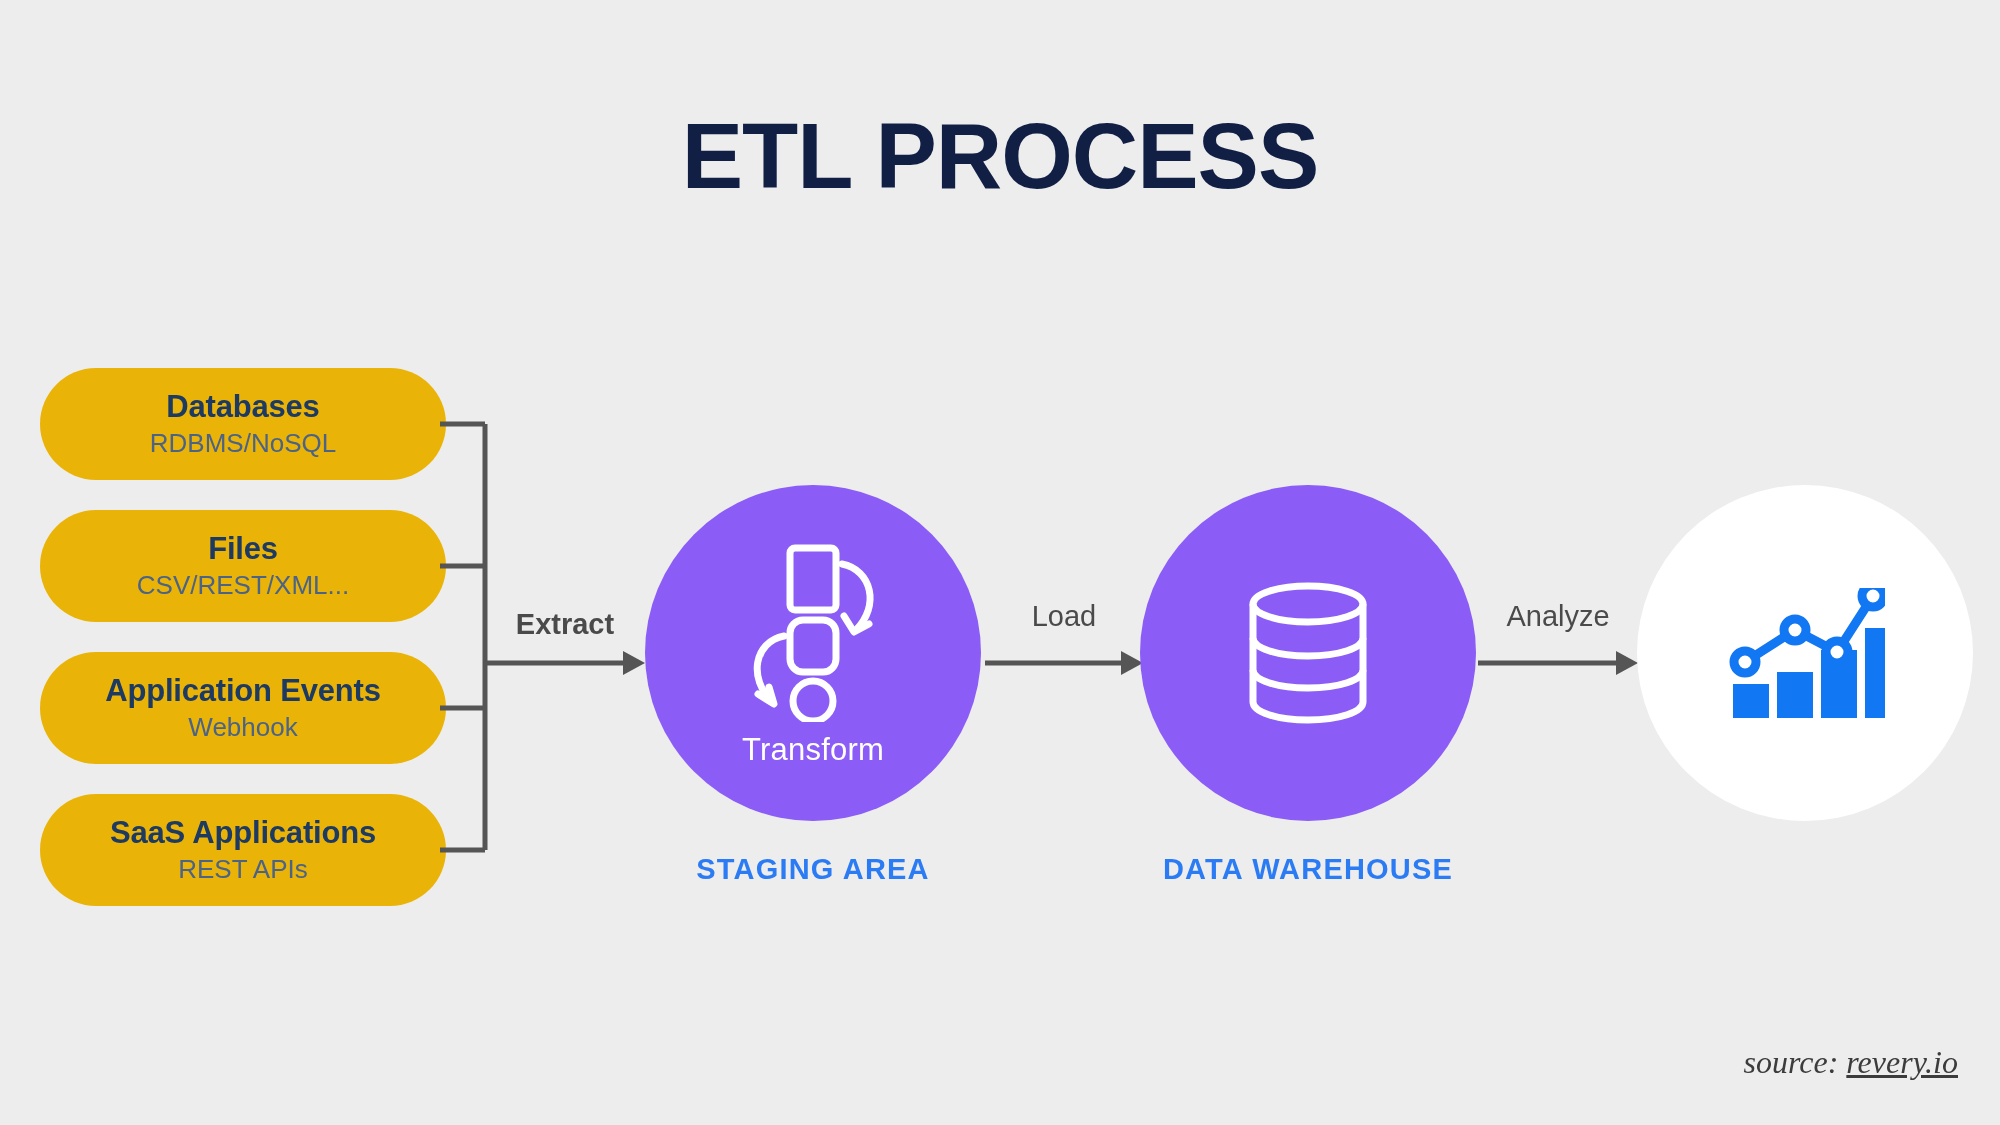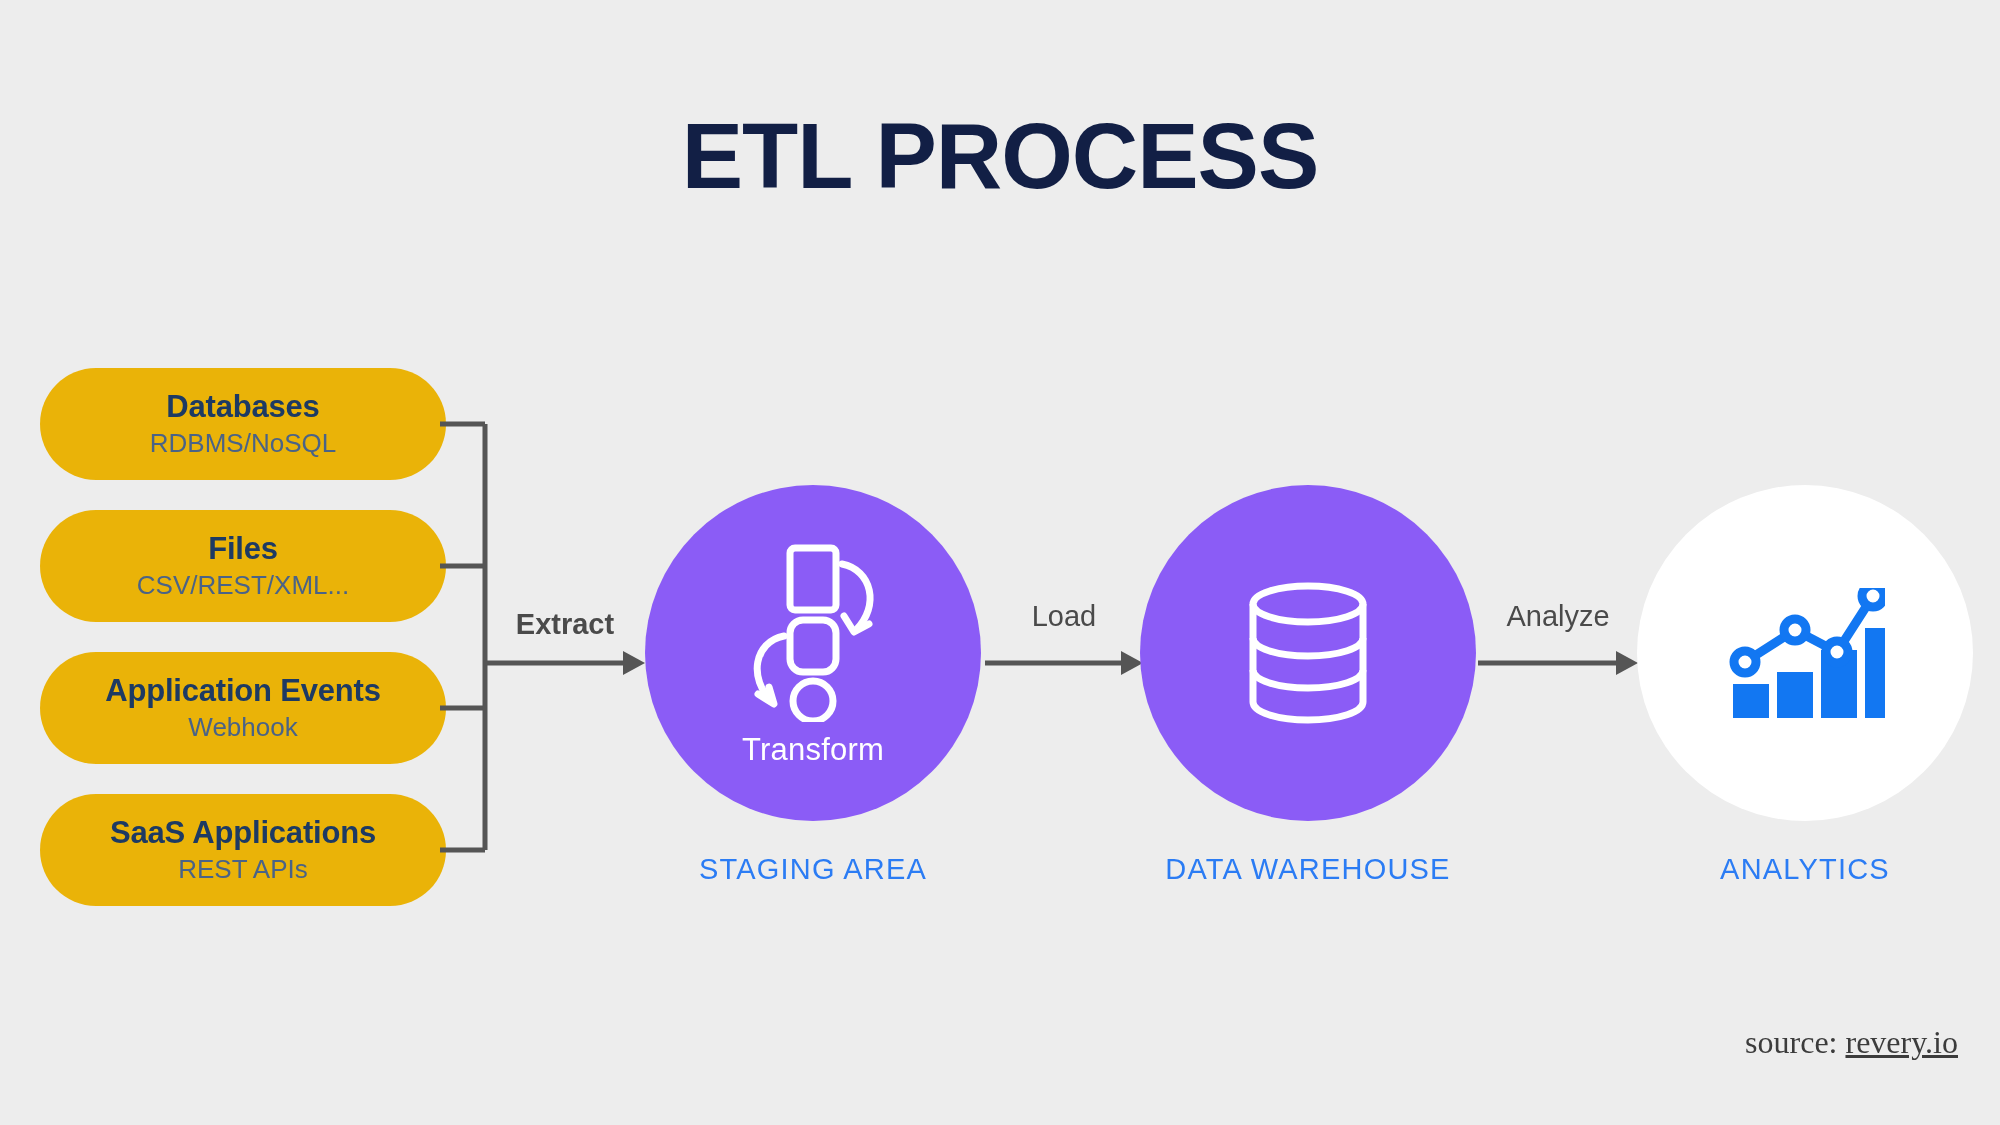--- a/index.html
+++ b/index.html
@@ -67,21 +67,21 @@
     justify-content:center;
     position:relative;
   }
   .circle.blue { background:#8b5cf6; }
   .circle.white { background:#ffffff; }
   .stage-caption {
     position:absolute;
     width:100%;
     text-align:center;
     font-size:29px;
-    font-weight:400;
+    font-weight:700;
     letter-spacing:1.2px;
     color:#2b7cf4;
     white-space:nowrap;
   }
   .inner-label {
     color:#ffffff;
     font-size:31px;
     font-weight:400;
     margin-top:10px;
     letter-spacing:0.2px;
@@ -96,24 +96,25 @@
     font-size:29px;
     color:#4a4a4a;
     font-weight:400;
     white-space:nowrap;
   }
 
   
   .credit {
     position:absolute;
     right:42px;
-    bottom:64px;
+    bottom:44px;
     font-family:"Liberation Serif", serif;
     font-size:32px;
     color:#3c3c3c;
+    font-style:italic;
   }
   .credit a {
     color:#3c3c3c;
     text-decoration:underline;
   }
 </style>
 </head>
 <body>
 
 <div id="stage">
@@ -221,18 +222,17 @@
         <rect x="140" y="40" width="20" height="90" fill="#1277f2"></rect>
 
         <path d="M20 74 L70 42 L112 64 L148 8" stroke="#1277f2" stroke-width="9" stroke-linecap="round" stroke-linejoin="round" fill="none"></path>
 
         <circle cx="20" cy="74" r="11" fill="#ffffff" stroke="#1277f2" stroke-width="9"></circle>
         <circle cx="70" cy="42" r="11" fill="#ffffff" stroke="#1277f2" stroke-width="9"></circle>
         <circle cx="112" cy="64" r="11" fill="#ffffff" stroke="#1277f2" stroke-width="9"></circle>
         <circle cx="148" cy="8" r="11" fill="#ffffff" stroke="#1277f2" stroke-width="9"></circle>
       </svg>
     </div>
-    <div class="stage-caption" style="top:368px;">ANALYTICS</div>
   </div>
 
   <div class="credit"><span>source: </span><a href="#">revery.io</a></div>
 
 </div>
 
 </body></html>

